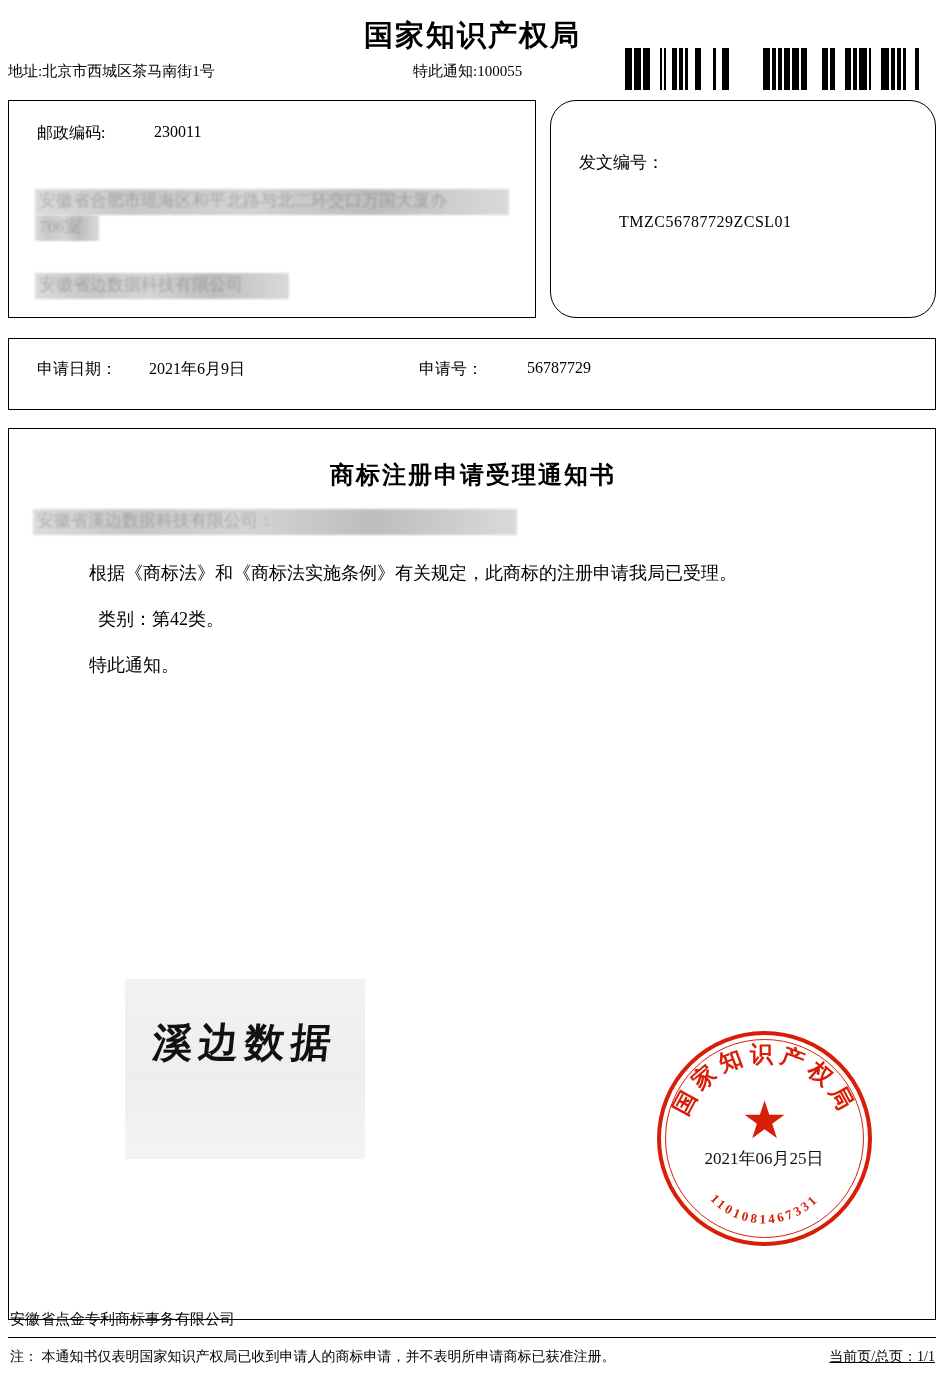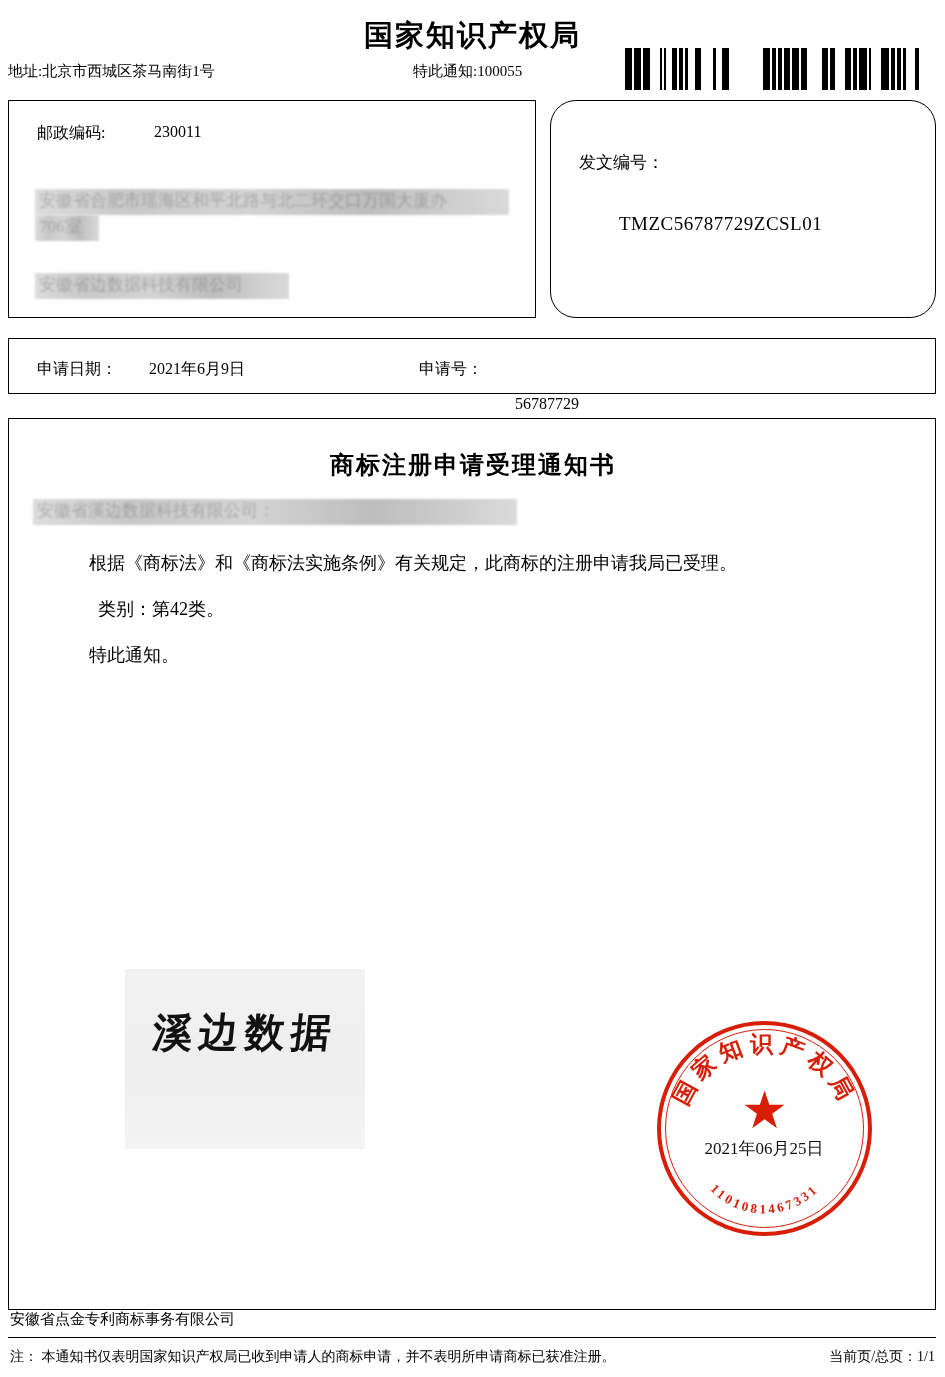--- a/index.html
+++ b/index.html
@@ -59,22 +59,22 @@
   }
 
   
   .box {
     position: absolute;
     border: 1px solid #000;
     box-sizing: border-box;
   }
   #box-addressee { left: 8px;   top: 100px; width: 528px; height: 218px; }
   #box-docnum    { left: 550px; top: 100px; width: 386px; height: 218px; border-radius: 26px; }
-  #box-appinfo   { left: 8px;   top: 338px; width: 928px; height: 56px; }
-  #box-body      { left: 8px;   top: 418px; width: 928px; height: 892px; }
+  #box-appinfo   { left: 8px;   top: 338px; width: 928px; height: 72px; }
+  #box-body      { left: 8px;   top: 428px; width: 928px; height: 892px; }
 
   .fld {
     position: absolute;
     font-size: 16px;
     white-space: nowrap;
     text-align: right;
   }
   .label-zip     { left: 28px; top: 22px; }
   .value-zip     { left: 145px; top: 22px; }
 
@@ -86,26 +86,26 @@
     white-space: nowrap;
     overflow: hidden;
     line-height: 1.4;
     filter: blur(1.1px);
   }
   #redact-addr1 { left: 26px;  top: 88px;  width: 470px; height: 26px; padding-left: 4px; }
   #redact-addr2 { left: 26px;  top: 114px; width: 60px;  height: 26px; padding-left: 4px; }
   #redact-name  { left: 26px;  top: 172px; width: 250px; height: 26px; padding-left: 4px; }
 
   .docnum-label { left: 28px; top: 50px; font-size: 17px; }
-  .docnum-value { left: 68px; top: 112px; font-size: 19px; letter-spacing: 0.5px; }
+  .docnum-value { left: 68px; top: 112px; font-size: 16px; letter-spacing: 0.5px; }
 
   .appdate-label { left: 28px;  top: 20px; }
   .appdate-value { left: 140px; top: 20px; }
   .appno-label   { left: 410px; top: 20px; }
-  .appno-value   { left: 506px; top: 20px; margin-top: 36px; }
+  .appno-value   { left: 518px; top: 20px; }
 
   
   .body-title {
     position: absolute;
     top: 30px;
     left: 0;
     width: 928px;
     text-align: center;
     font-size: 24px;
     font-weight: bold;
@@ -231,20 +231,21 @@
     position: absolute;
     left: 10px;
     top: 1348px;
     font-size: 14px;
   }
   #footer-page {
     position: absolute;
     right: 10px;
     top: 1348px;
     font-size: 14px;
+    text-decoration: underline;
   }
   #footer-rule {
     position: absolute;
     left: 8px;
     top: 1337px;
     width: 928px;
     height: 1px;
     background: #000;
   }
 </style>

